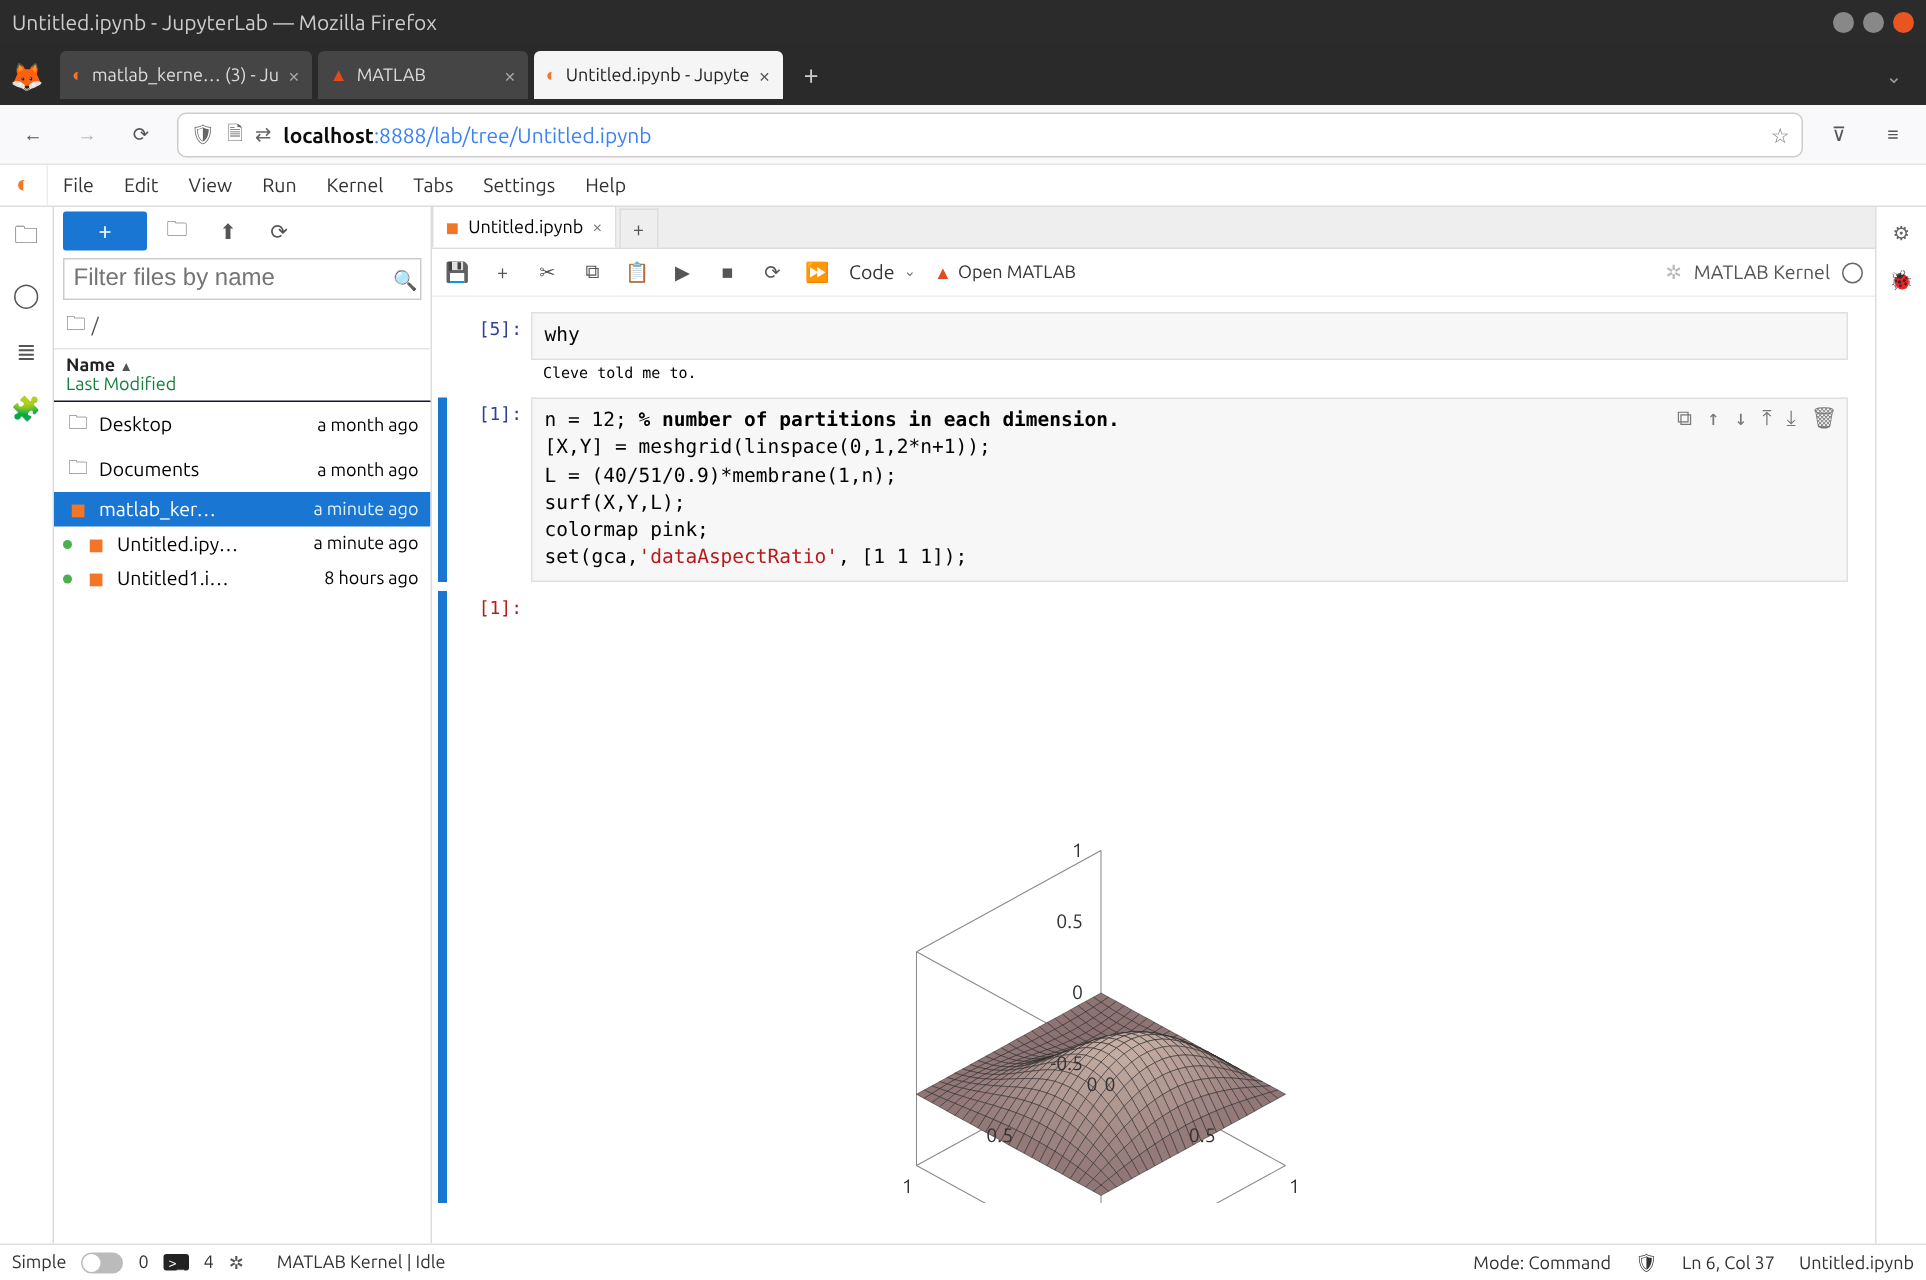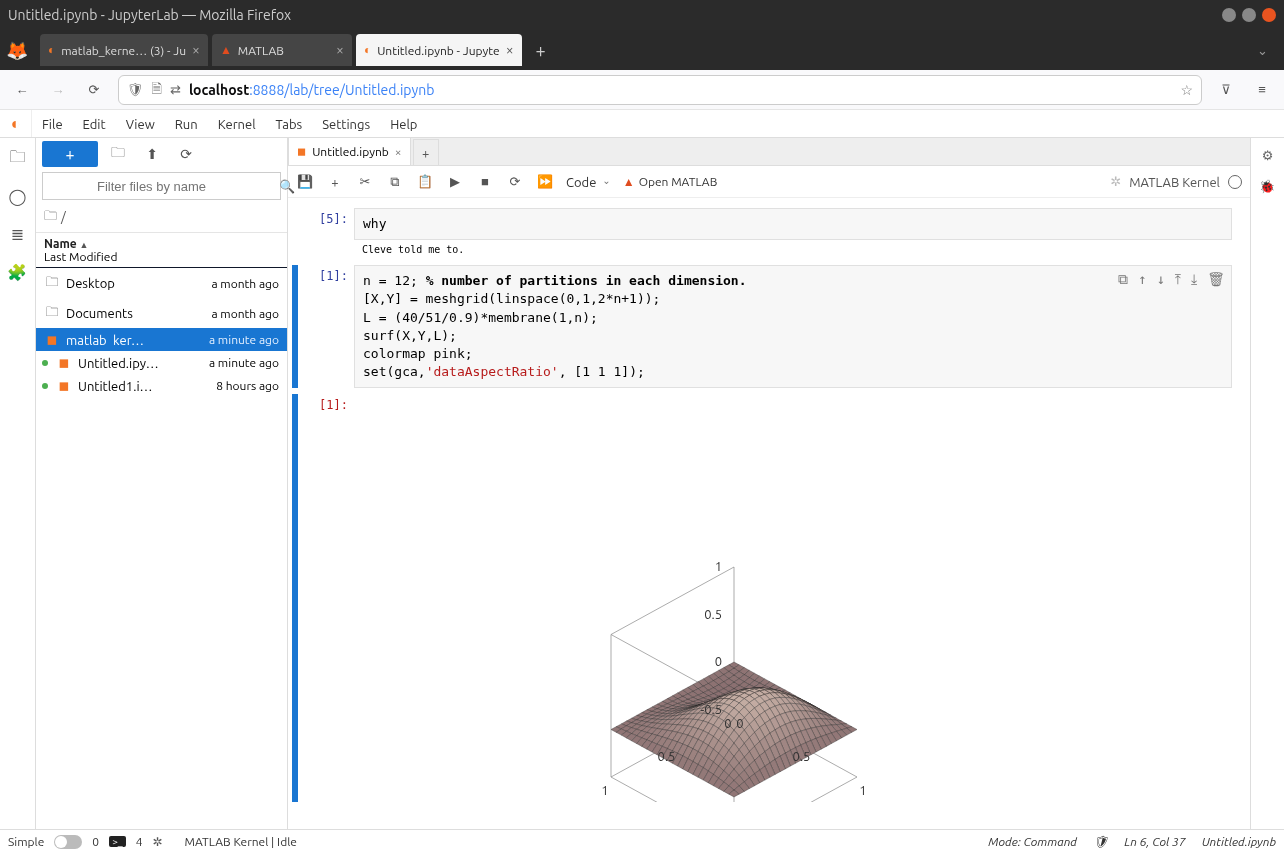--- a/index.html
+++ b/index.html
@@ -37,25 +37,25 @@
 
 .jp-body { flex: 1; display: flex; min-height: 0; }
 .left-rail { width: 36px; background: #fff; border-right: 1px solid #ddd; display: flex; flex-direction: column; align-items: center; padding-top: 10px; gap: 18px; color: #555; }
 .left-rail .rail-ic { width: 20px; height: 20px; display: flex; align-items: center; justify-content: center; font-size: 16px; }
 
 .filebrowser { width: 252px; border-right: 1px solid #ddd; display: flex; flex-direction: column; }
 .fb-toolbar { height: 32px; display: flex; align-items: center; gap: 6px; padding: 4px 6px; }
 .fb-plus { background: #1976d2; color: #fff; width: 56px; height: 26px; border-radius: 2px; display: flex; align-items: center; justify-content: center; font-size: 16px; }
 .fb-tbtn { width: 28px; height: 26px; display: flex; align-items: center; justify-content: center; color: #555; font-size: 14px; }
 .fb-filter { margin: 2px 6px; height: 28px; border: 1px solid #ccc; display: flex; align-items: center; padding: 0 6px; gap: 6px; }
-.fb-filter input { border: none; outline: none; flex: 1; font-size: 13px; background: transparent; margin-left: 48px; }
+.fb-filter input { border: none; outline: none; flex: 1; font-size: 16px; background: transparent; }
 .fb-crumb { padding: 4px 8px; display: flex; align-items: center; gap: 4px; color: #555; border-bottom: 1px solid #e5e5e5; }
 .fb-header { display: flex; padding: 4px 8px; font-size: 12px; color: #222; border-bottom: 1px solid #0f172a; flex-direction: column; }
 .fb-header .col-name { flex: 1; font-weight: 600; }
-.fb-header .col-mod { color: #000000; }
+.fb-header .col-mod { color: #15803d; }
 .fb-list { flex: 1; overflow: auto; }
 .fb-row { display: flex; align-items: center; padding: 4px 8px; font-size: 13px; gap: 6px; }
 .fb-row.selected { background: #1976d2; color: #fff; }
 .fb-row .ficon { width: 16px; text-align: center; font-size: 13px; }
 .fb-row .fname { flex: 1; white-space: nowrap; overflow: hidden; text-overflow: ellipsis; }
 .fb-row .fmod { font-size: 12px; color: #000000; white-space: nowrap; }
 .fb-row.selected .fmod { color: #e3efff; }
 .fb-row .dot { width: 6px; height: 6px; border-radius: 50%; background: #4caf50; margin-left: -2px; margin-right: 2px; flex-shrink: 0; }
 
 .main-pane { flex: 1; display: flex; flex-direction: column; min-width: 0; position: relative; }
@@ -84,21 +84,21 @@
 .cell-actions { position: absolute; right: 6px; top: 4px; display: flex; gap: 10px; color: #777; font-size: 14px; }
 .cm-comment { color: #000000; font-weight: 600; }
 .cm-string { color: #b71c1c; }
 
 .chart { width: 600px; height: 400px; position: relative; margin-left: 80px; margin-top: 8px; }
 
 .right-rail { width: 34px; border-left: 1px solid #ddd; display: flex; flex-direction: column; align-items: center; padding-top: 10px; gap: 16px; color: #666; }
 
 .statusbar { height: 24px; border-top: 1px solid #ddd; display: flex; align-items: center; font-size: 12px; padding: 0 8px; gap: 14px; color: #333; background: #fff; }
 .status-left { display: flex; align-items: center; gap: 10px; }
-.status-right { margin-left: auto; display: flex; align-items: flex-start; gap: 16px; font-style: italic; }
+.status-right { margin-left: auto; display: flex; align-items: flex-end; gap: 16px; }
 .toggle { width: 28px; height: 14px; background: #bbb; border-radius: 7px; position: relative; display: inline-block; }
 .toggle::after { content: ""; width: 12px; height: 12px; background: #fff; border-radius: 50%; position: absolute; top: 1px; left: 1px; }
 .term-badge { background: #222; color: #fff; padding: 0 3px; font-size: 10px; border-radius: 2px; }
 </style>
 </head>
 <body>
 
 <div class="titlebar">
   <span class="title-text">Untitled.ipynb - JupyterLab — Mozilla Firefox</span>
   <div class="win-controls">

